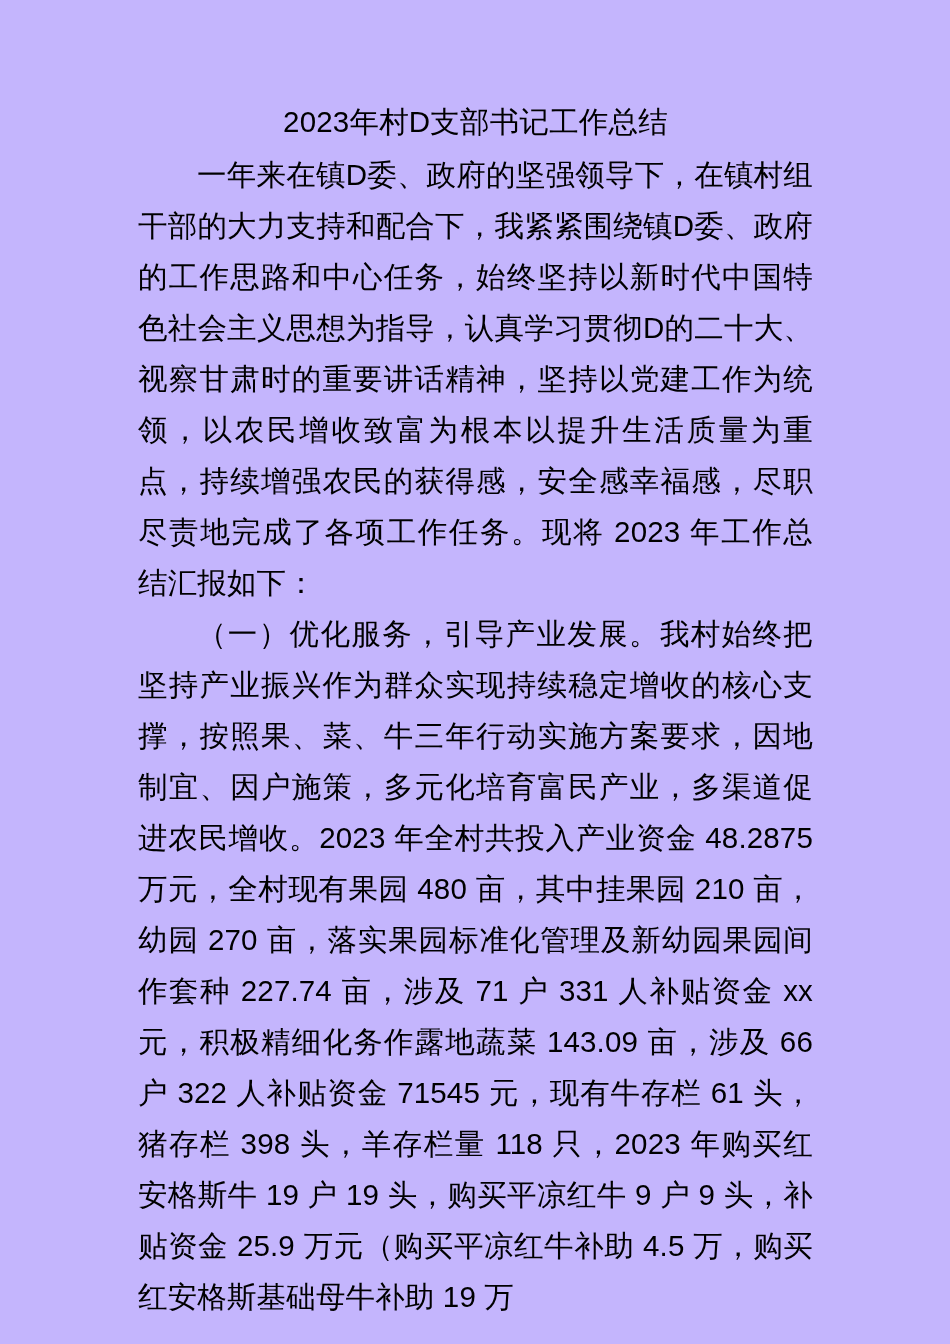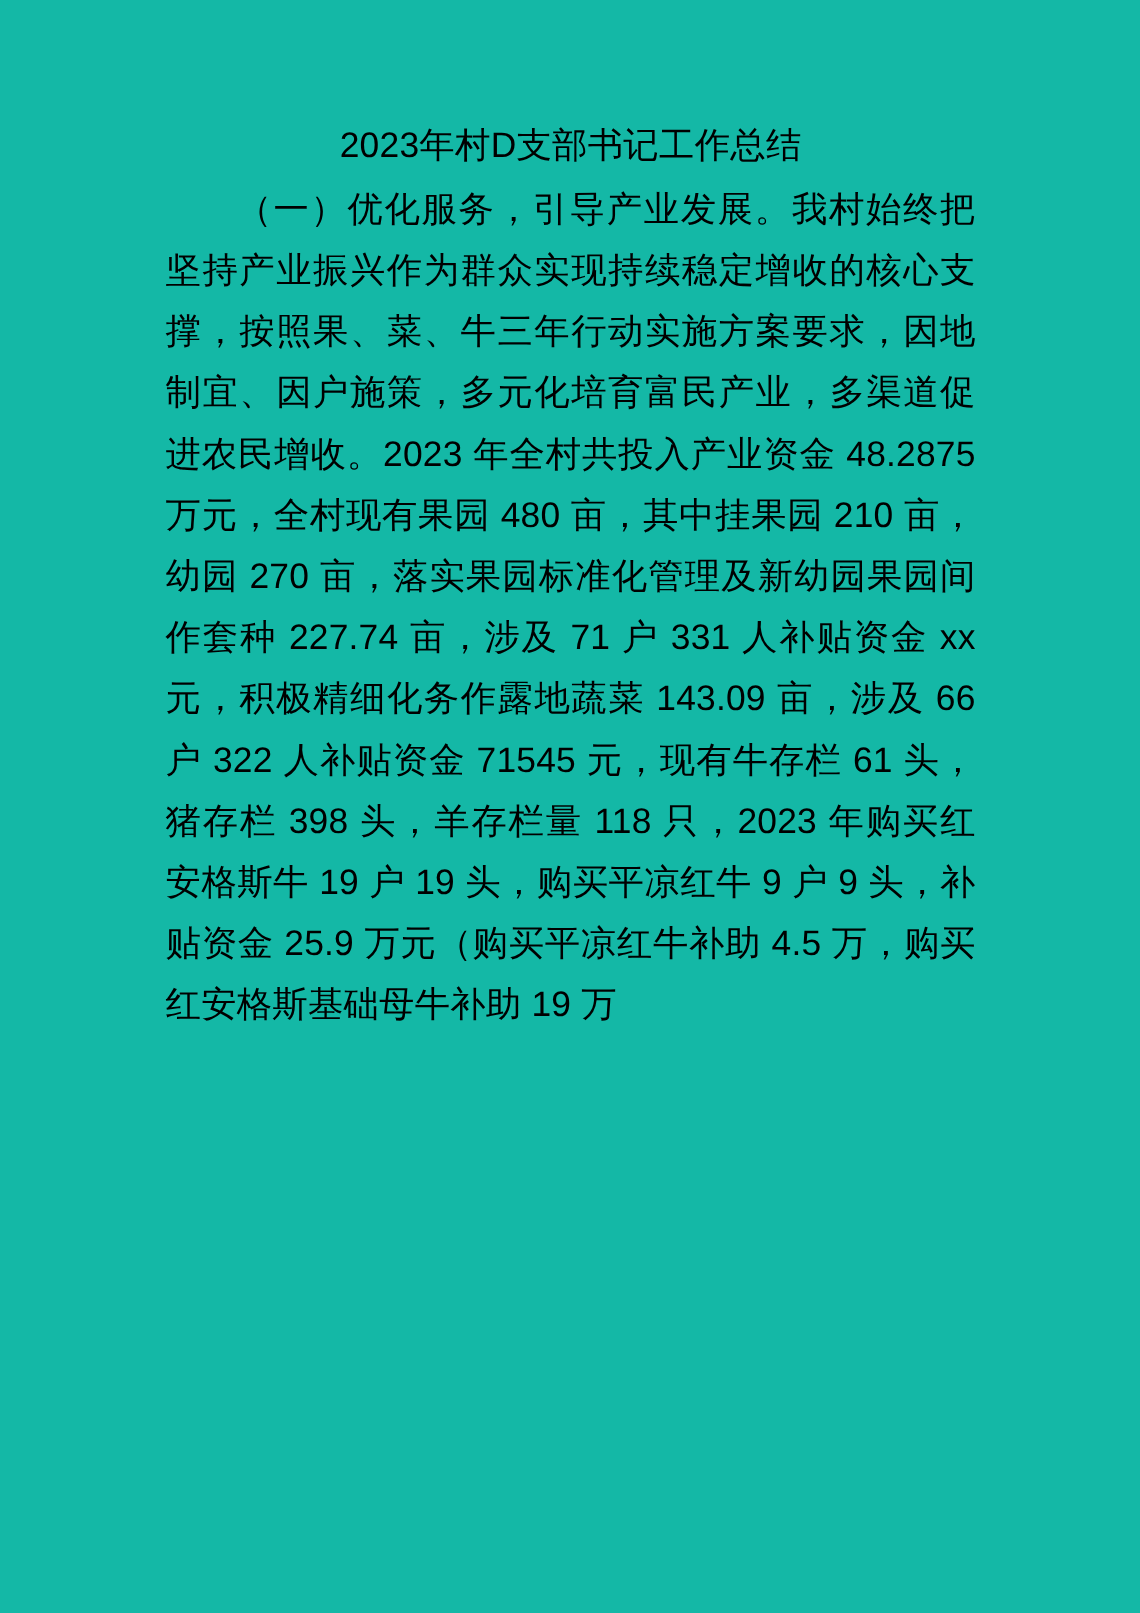--- a/index.html
+++ b/index.html
@@ -13,21 +13,21 @@
     overflow: hidden;
     font-family: "Liberation Sans", "DejaVu Sans", sans-serif;
     color: #000000;
     -webkit-font-smoothing: antialiased;
   }
 
   .page {
     position: relative;
     width: 950px;
     height: 1344px;
-    background: #14b8a6;
+    background: #c4b5fd;
     box-sizing: border-box;
   }
 
   .text-column {
     position: absolute;
     left: 138px;
     top: 96px;
     width: 675px;
   }
 
@@ -69,18 +69,19 @@
   }
 </style>
 </head>
 <body>
 
 <div class="page">
   <div class="text-column">
 
     <h1 class="doc-title">2023年村D支部书记工作总结</h1>
 
+    <p class="para indent">一年来在镇D委、政府的坚强领导下，在镇村组干部的大力支持和配合下，我紧紧围绕镇D委、政府的工作思路和中心任务，始终坚持以新时代中国特色社会主义思想为指导，认真学习贯彻D的二十大、视察甘肃时的重要讲话精神，坚持以党建工作为统领，以农民增收致富为根本以提升生活质量为重点，持续增强农民的获得感，安全感幸福感，尽职尽责地完成了各项工作任务。现将 2023 年工作总结汇报如下：</p>
 
 
     <p class="para indent">（一）优化服务，引导产业发展。我村始终把坚持产业振兴作为群众实现持续稳定增收的核心支撑，按照果、菜、牛三年行动实施方案要求，因地制宜、因户施策，多元化培育富民产业，多渠道促进农民增收。2023 年全村共投入产业资金 48.2875 万元，全村现有果园 480 亩，其中挂果园 210 亩，幼园 270 亩，落实果园标准化管理及新幼园果园间作套种 227.74 亩，涉及 71 户 331 人补贴资金 xx 元，积极精细化务作露地蔬菜 143.09 亩，涉及 66 户 322 人补贴资金 71545 元，现有牛存栏 61 头，猪存栏 398 头，羊存栏量 118 只，2023 年购买红安格斯牛 19 户 19 头，购买平凉红牛 9 户 9 头，补贴资金 25.9 万元（购买平凉红牛补助 4.5 万，购买红安格斯基础母牛补助 19 万</p>
 
   </div>
 </div>
 
 </body></html>

